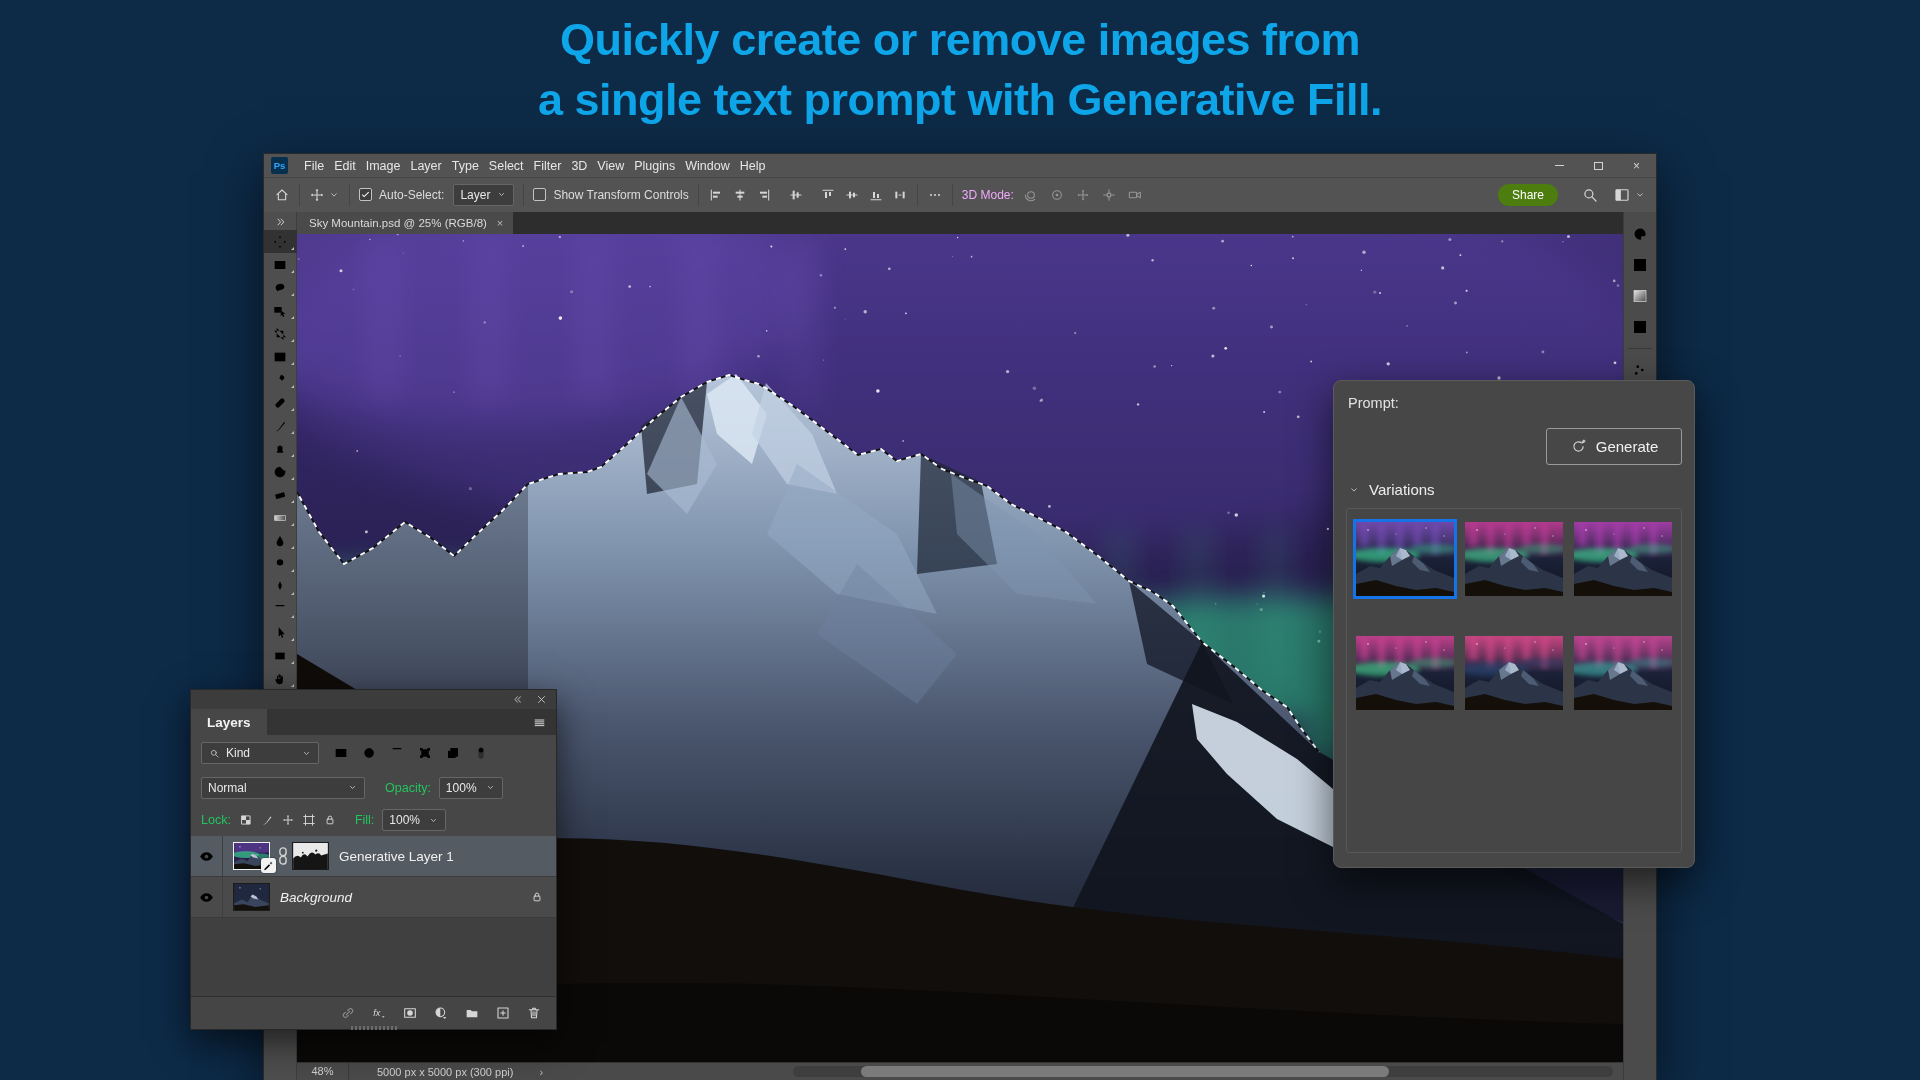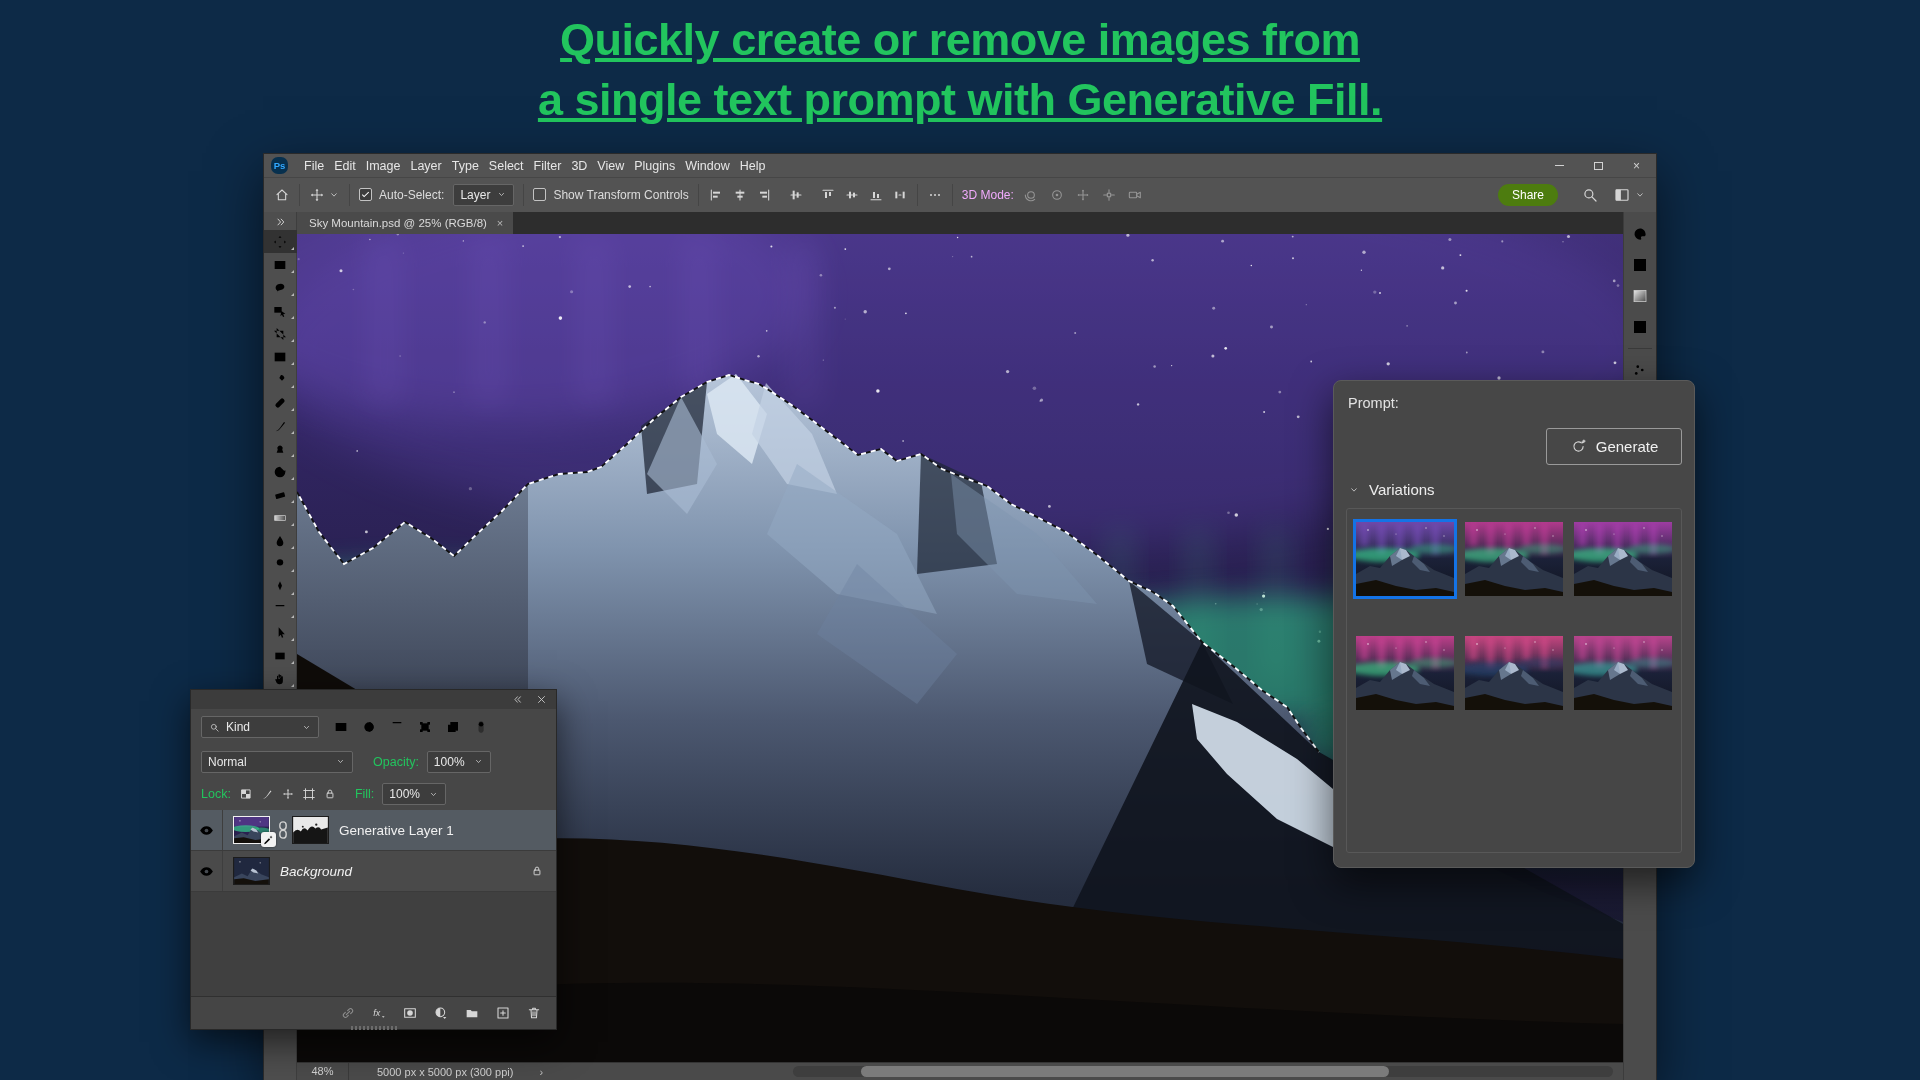--- a/index.html
+++ b/index.html
@@ -1,27 +1,27 @@
 <!DOCTYPE html>
 <html><head>
 <meta charset="utf-8">
 <style>
   html,body{margin:0;padding:0;background:#0D2A47;}
   *{box-sizing:border-box;font-family:"Liberation Sans",sans-serif;}
   .stage{position:relative;width:1920px;height:1080px;overflow:hidden;background:#0D2A47;}
 
   
-  .headline{position:absolute;top:10px;left:0;width:100%;text-align:center;color:#22c55e;
-    font-weight:bold;font-size:45px;line-height:1.33;letter-spacing:-0.5px;text-decoration:underline;}
+  .headline{position:absolute;top:10px;left:0;width:100%;text-align:center;color:#0ea5e9;
+    font-weight:bold;font-size:45px;line-height:1.33;letter-spacing:-0.5px;}
 
   
   .ps-window{position:absolute;left:263px;top:153px;width:1394px;height:927px;background:#535353;
     border:1px solid #2a2a2a;border-bottom:none;box-shadow:0 18px 50px rgba(0,0,0,.55);}
   .titlebar{height:23px;display:flex;align-items:center;background:#535353;padding-left:7px;}
-  .ps-logo{width:17px;height:17px;border-radius:7px;background:#07304e;color:#31A8FF;font-size:9.5px;
+  .ps-logo{width:17px;height:17px;border-radius:2px;background:#07304e;color:#31A8FF;font-size:9.5px;
     font-weight:bold;display:flex;align-items:center;justify-content:center;flex:0 0 auto;}
   .menus{display:flex;margin-left:16px;gap:10px;}
   .menu-item{color:#e6e6e6;font-size:12.5px;cursor:default;}
   .win-controls{margin-left:auto;display:flex;align-items:center;gap:30px;padding-right:16px;}
   .wc{color:#d2d2d2;font-size:12px;line-height:1;}
   .wc .box{display:block;width:9px;height:8px;border:1px solid #d2d2d2;}
   .wc .dash{display:block;width:9px;height:1px;background:#d2d2d2;}
 
   
   .optionsbar{height:34px;background:#535353;border-top:1px solid #464646;display:flex;align-items:center;
@@ -89,21 +89,21 @@
     font-weight:bold;color:#f2f2f2;}
   .lp-burger{margin-left:auto;padding-right:9px;display:flex;align-items:center;height:26px;}
   .lp-burger svg{width:15px;height:15px;}
   .lp-row{display:flex;align-items:center;padding:0 10px;gap:8px;}
   .lp-filter{height:36px;}
   .lp-filter .combo{width:118px;}
   .lp-filter .ficons{display:flex;gap:4px;margin-left:2px;}
   .ficon{width:24px;height:22px;display:flex;align-items:center;justify-content:center;}
   .ficon svg{width:16px;height:16px;}
   .lp-blend{height:33px;}
-  .lp-blend .combo.blend{width:152px;justify-content:space-between;}
+  .lp-blend .combo.blend{width:164px;justify-content:space-between;}
   .lp-label{font-size:12.5px;color:#22c55e;}
   .combo.small{width:64px;justify-content:space-between;}
   .lp-lock{height:32px;}
   .lp-lock .licons{display:flex;gap:7px;margin-right:4px;}
   .licon svg{width:14px;height:14px;}
   .lp-list{flex:1;background:#404040;overflow:hidden;}
   .layer-row{height:41px;display:flex;align-items:center;background:#4a4a4a;border-bottom:1px solid #3b3b3b;}
   .layer-row.selected{background:#545b62;}
   .eye-cell{width:32px;display:flex;align-items:center;justify-content:center;border-right:1px solid #3e3e3e;
     align-self:stretch;}
@@ -759,20 +759,28 @@
           <svg viewBox="0 0 24 24">
             <path d="M15.5 7 11 12l4.5 5M10 7l-4.5 5L10 17"></path>
           </svg>
         </span>
       <span class="icon">
           <svg viewBox="0 0 24 24">
             <path d="M6.5 6.5l11 11M17.5 6.5l-11 11"></path>
           </svg>
         </span>
     </div>
+    <div class="lp-tabs">
+      <div class="lp-tab">Layers</div>
+      <span class="lp-burger icon">
+          <svg viewBox="0 0 24 24">
+            <path d="M5 8h14M5 11h14M5 14h14M5 17h14"></path>
+          </svg>
+        </span>
+    </div>
     <div class="lp-row lp-filter">
       <span class="combo" style="justify-content:space-between">
         <span style="display:flex;align-items:center;gap:5px;">
           <span class="icon" style="width:13px;height:13px;">
               <svg viewBox="0 0 24 24">
                 <circle cx="10.5" cy="10.5" r="5.3"></circle>
                 <path d="M14.6 14.6 20 20"></path>
               </svg>
             </span>
           <span>Kind</span>

